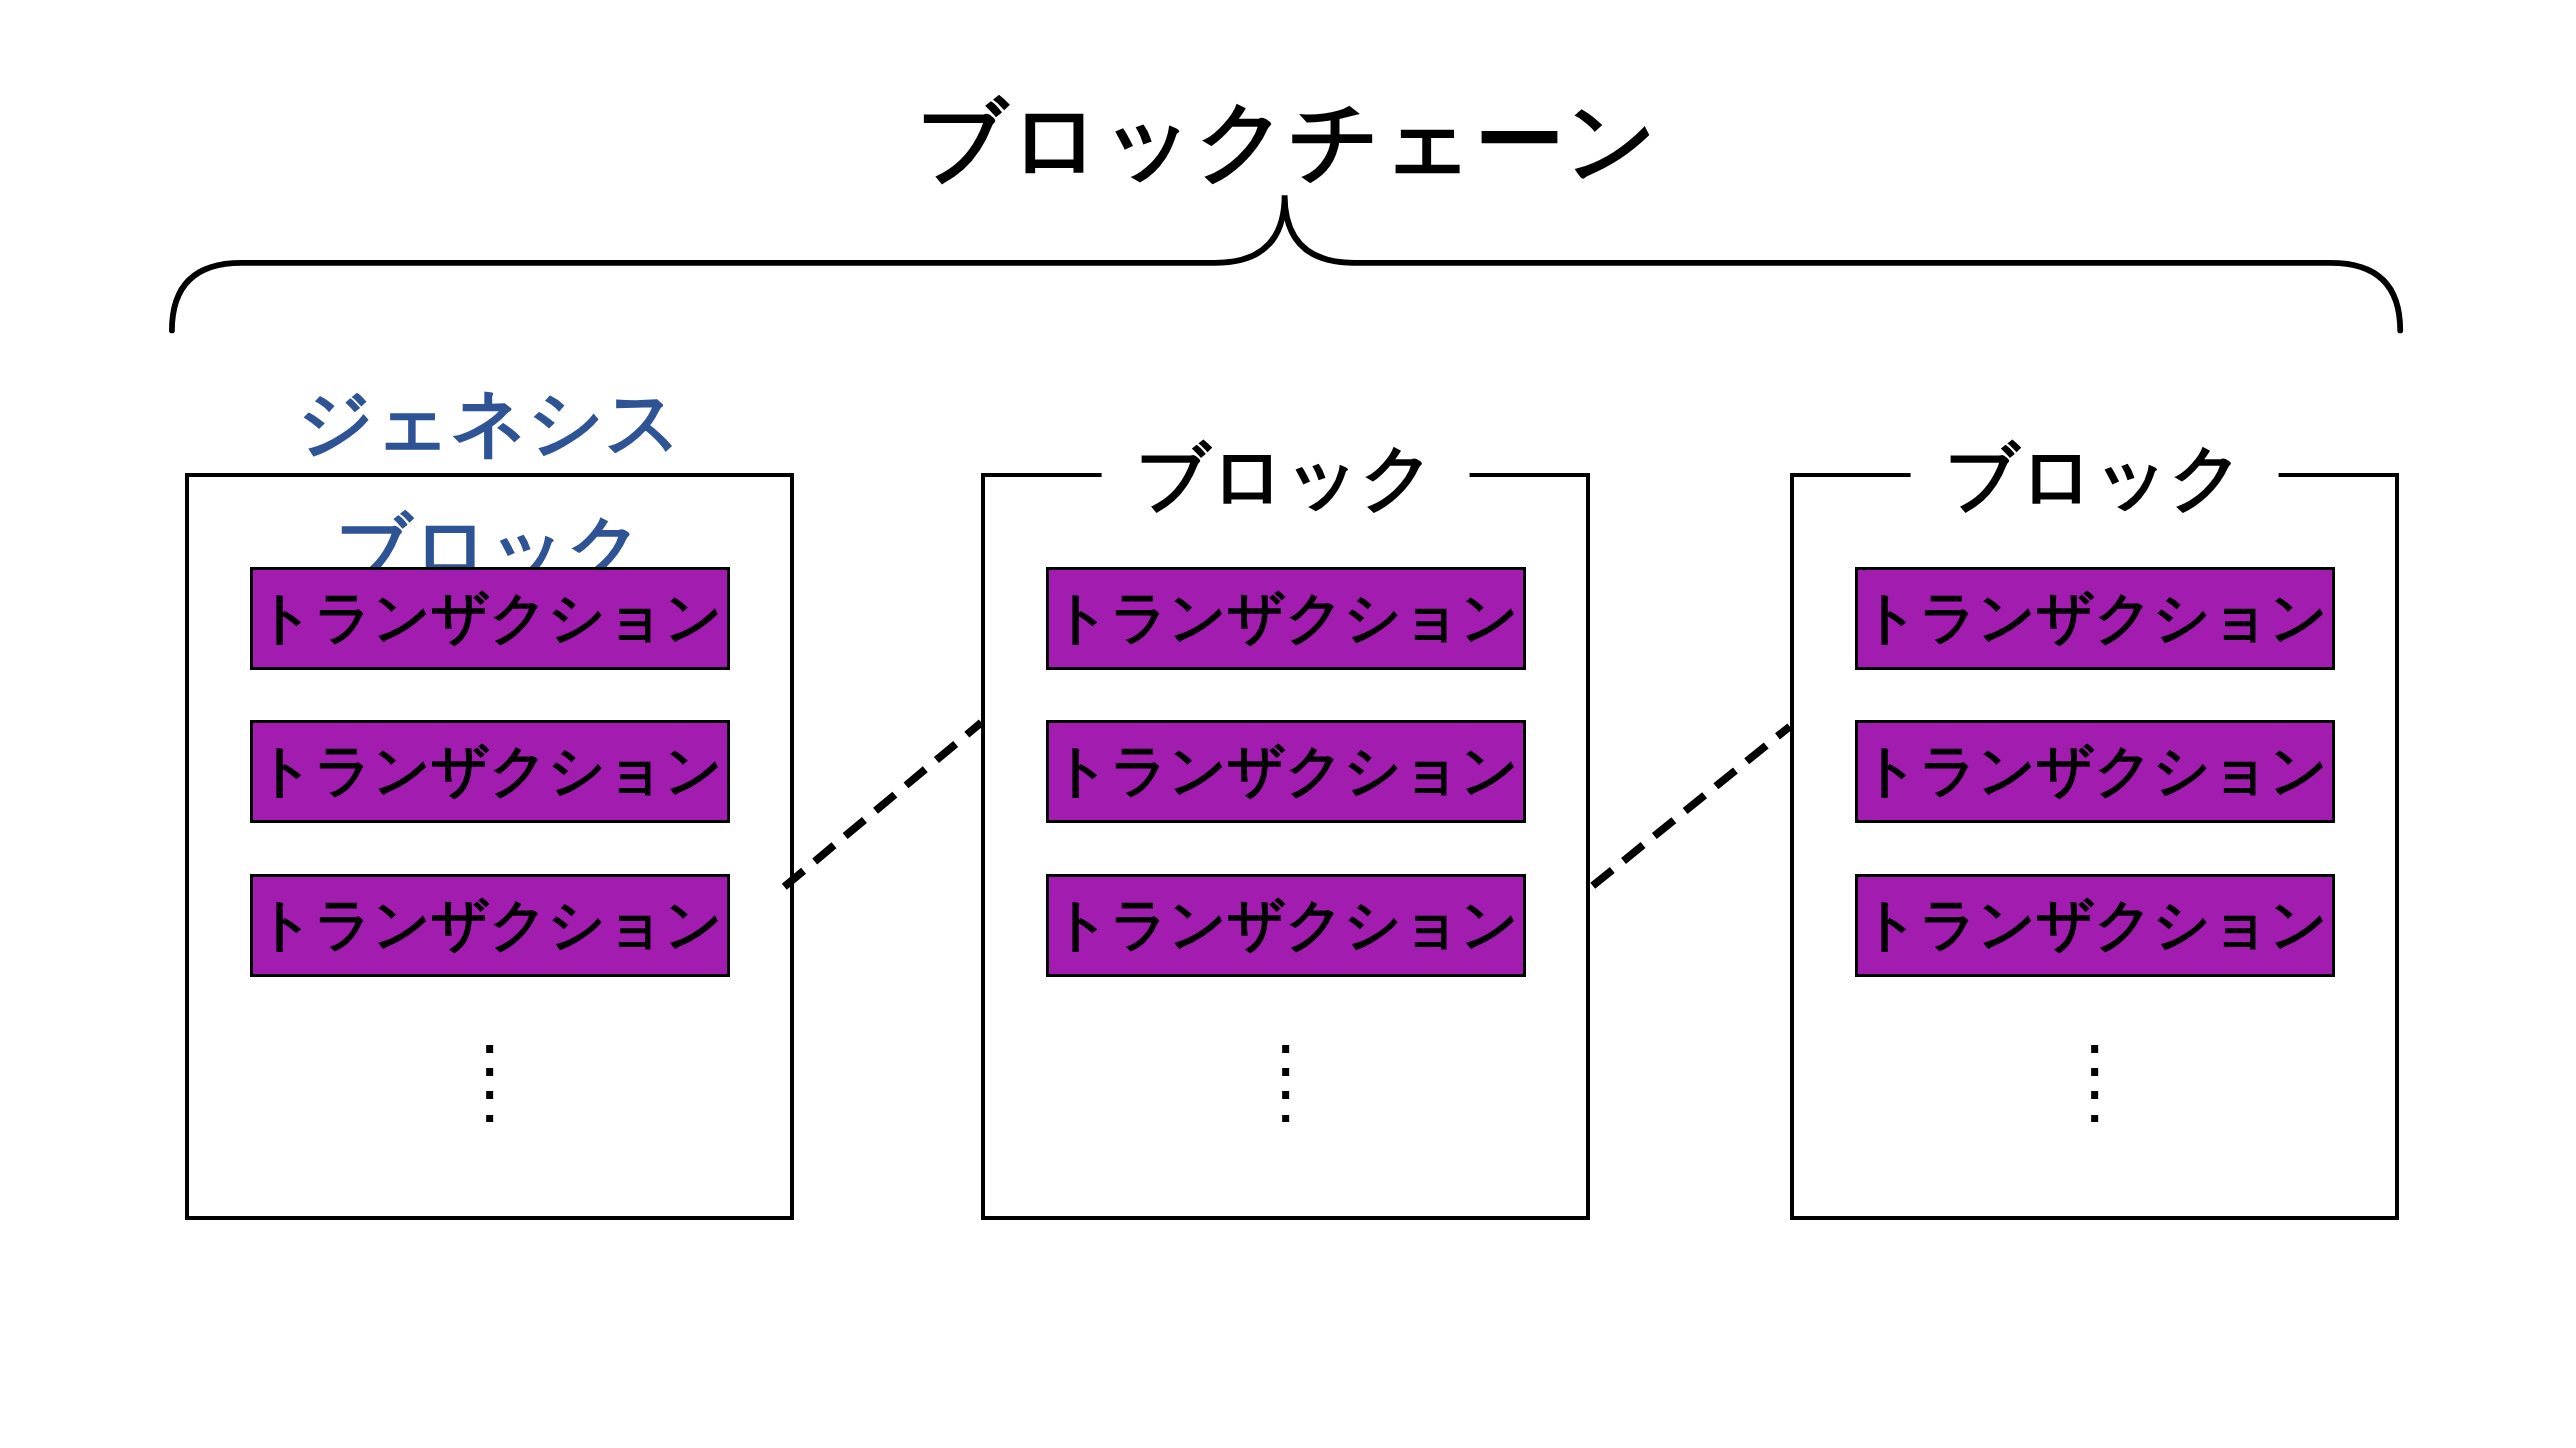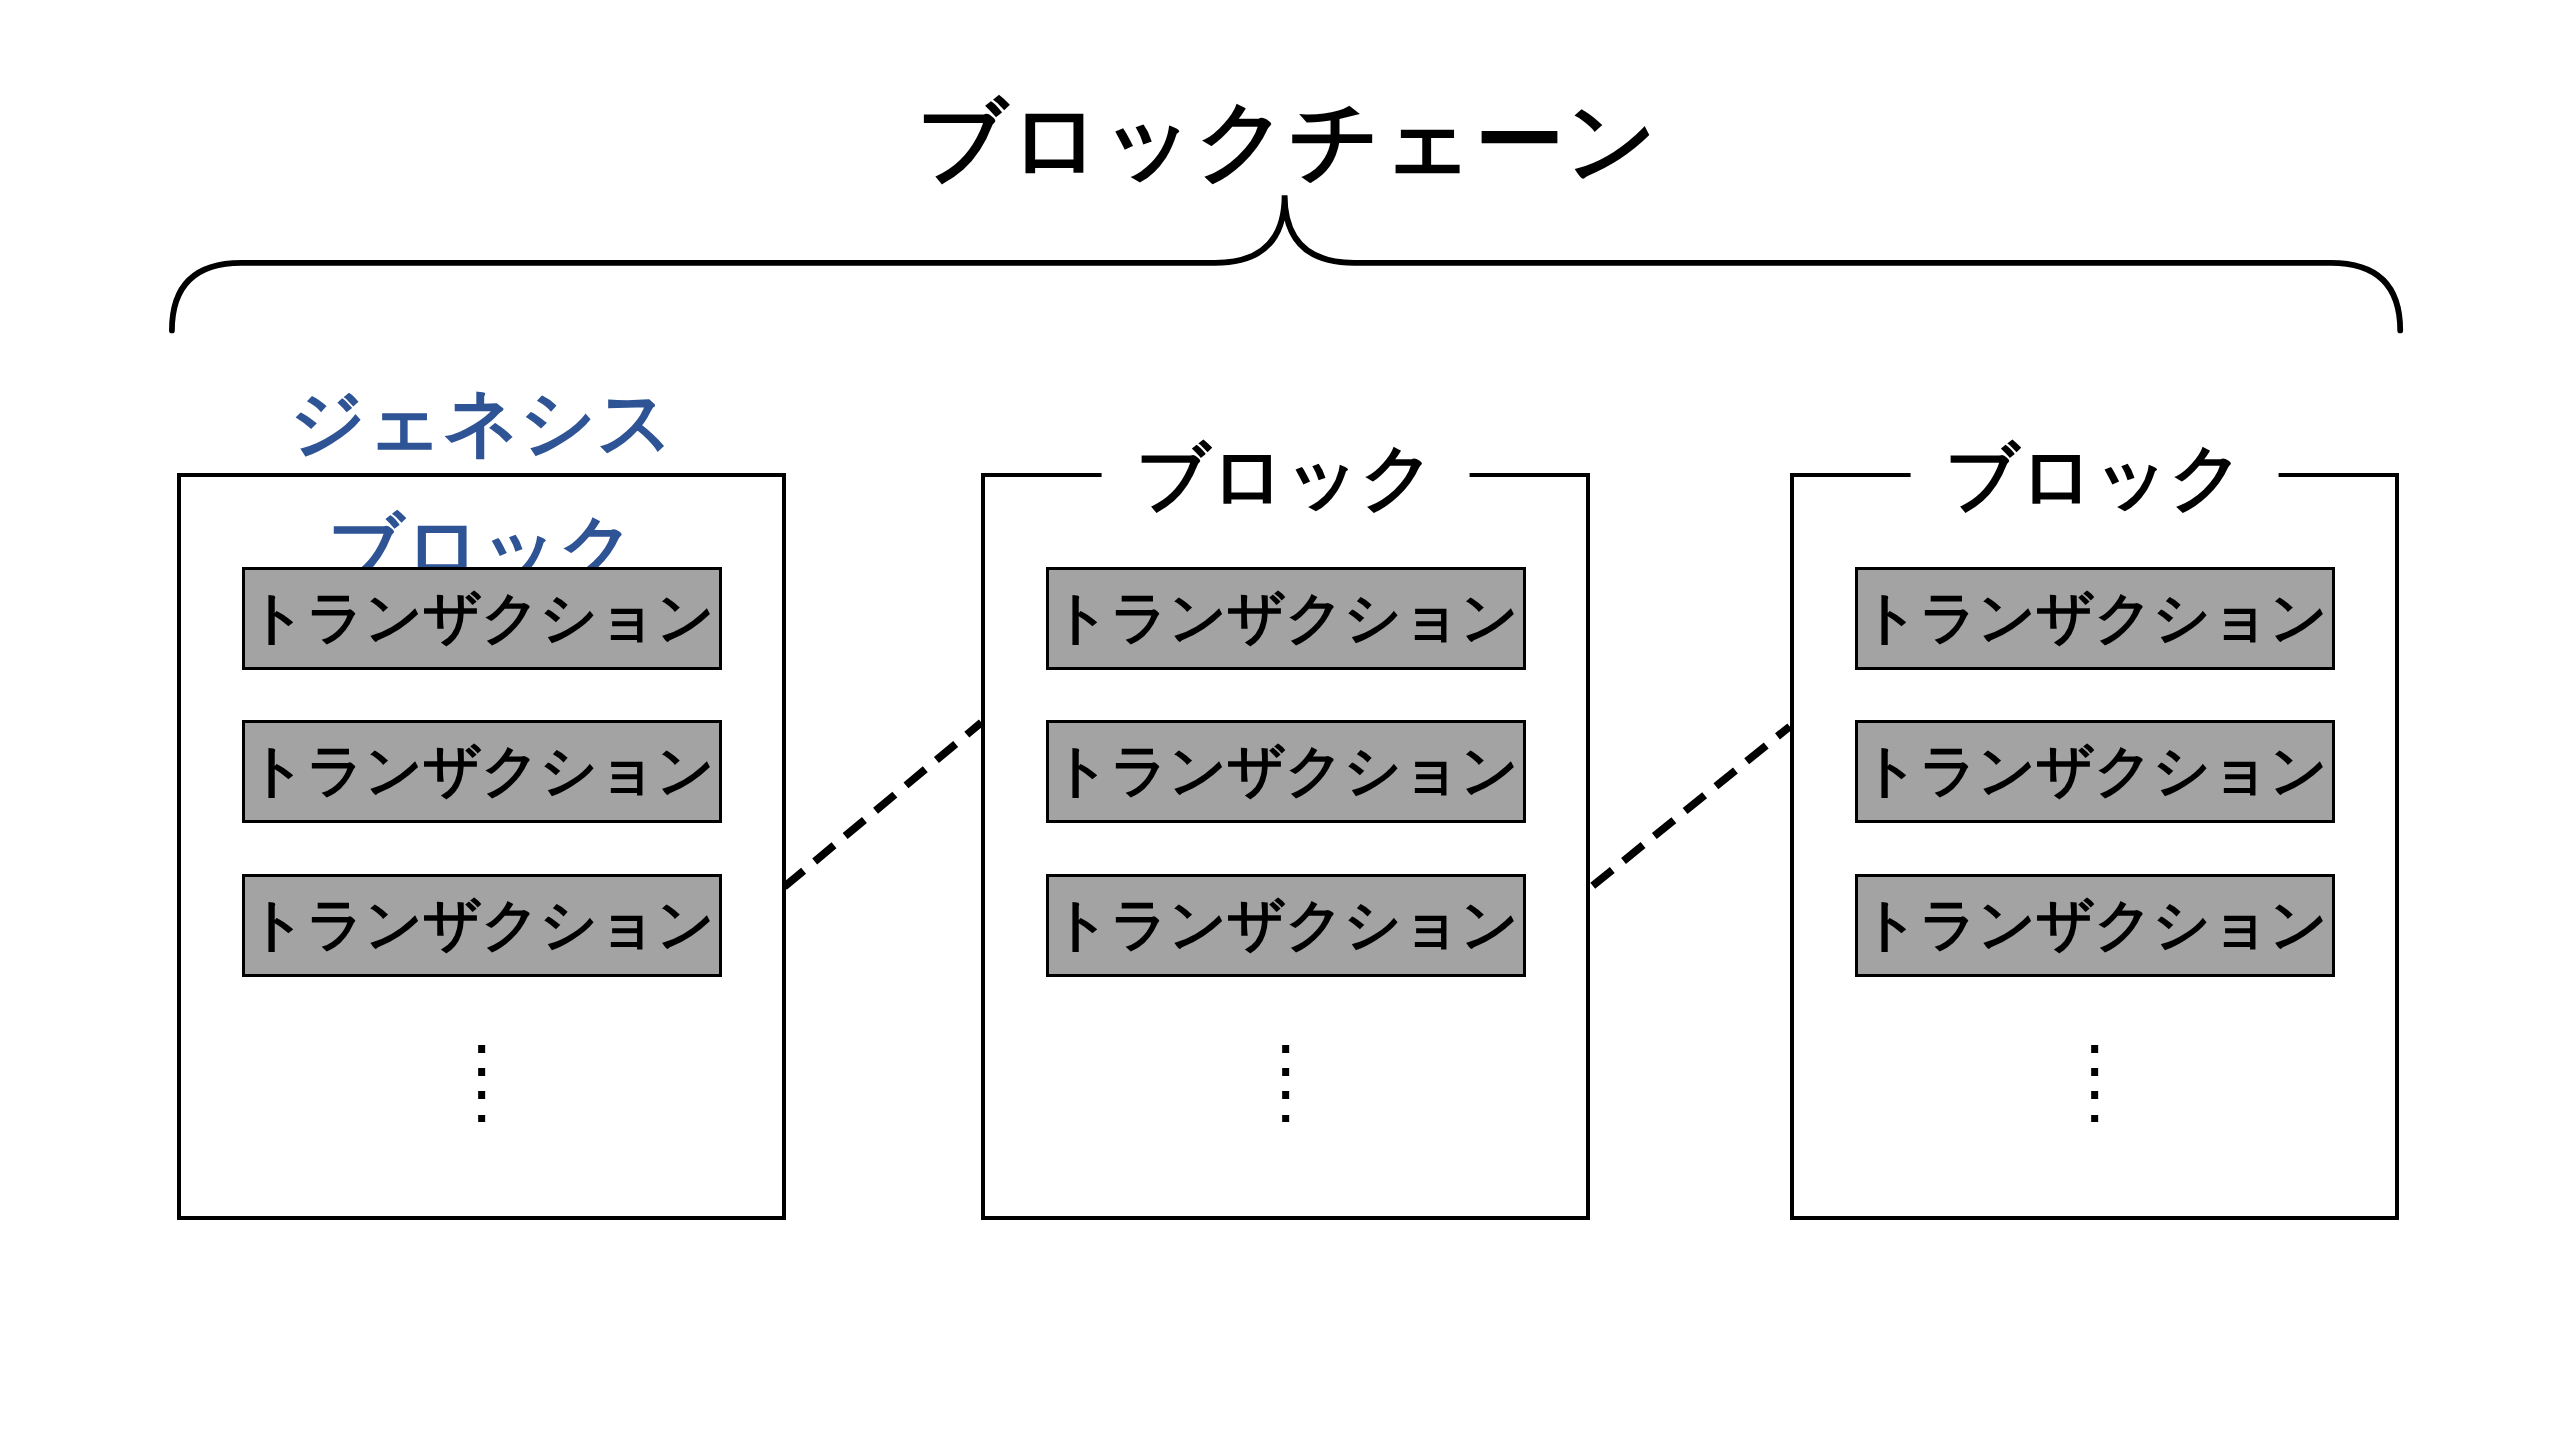--- a/index.html
+++ b/index.html
@@ -43,21 +43,21 @@
   
   .block {
     position: absolute;
     top: 473px;
     height: 747px;
     width: 609px;
     border: 4.8px solid #000000;
     box-sizing: border-box;
     background: transparent;
   }
-  #block-1 { left: 177px; }
+  #block-1 { left: 185px; }
   #block-2 { left: 981px; }
   #block-3 { left: 1790px; }
 
   
   .block-label {
     position: absolute;
     left: 50%;
     transform: translateX(-50%);
     top: -63px;
     line-height: 126px;
@@ -88,21 +88,21 @@
   }
 
   
   .tx-box {
     position: absolute;
     left: 50%;
     transform: translateX(-50%);
     width: 480px;
     height: 103px;
     box-sizing: border-box;
-    background: #a3a3a3;
+    background: #a21caf;
     border: 3.9px solid #000000;
     display: flex;
     align-items: center;
     justify-content: center;
     font-size: 57px;
     font-weight: bold;
     color: #000000;
     white-space: nowrap;
   }
   .tx-1 { top: 90px; }

